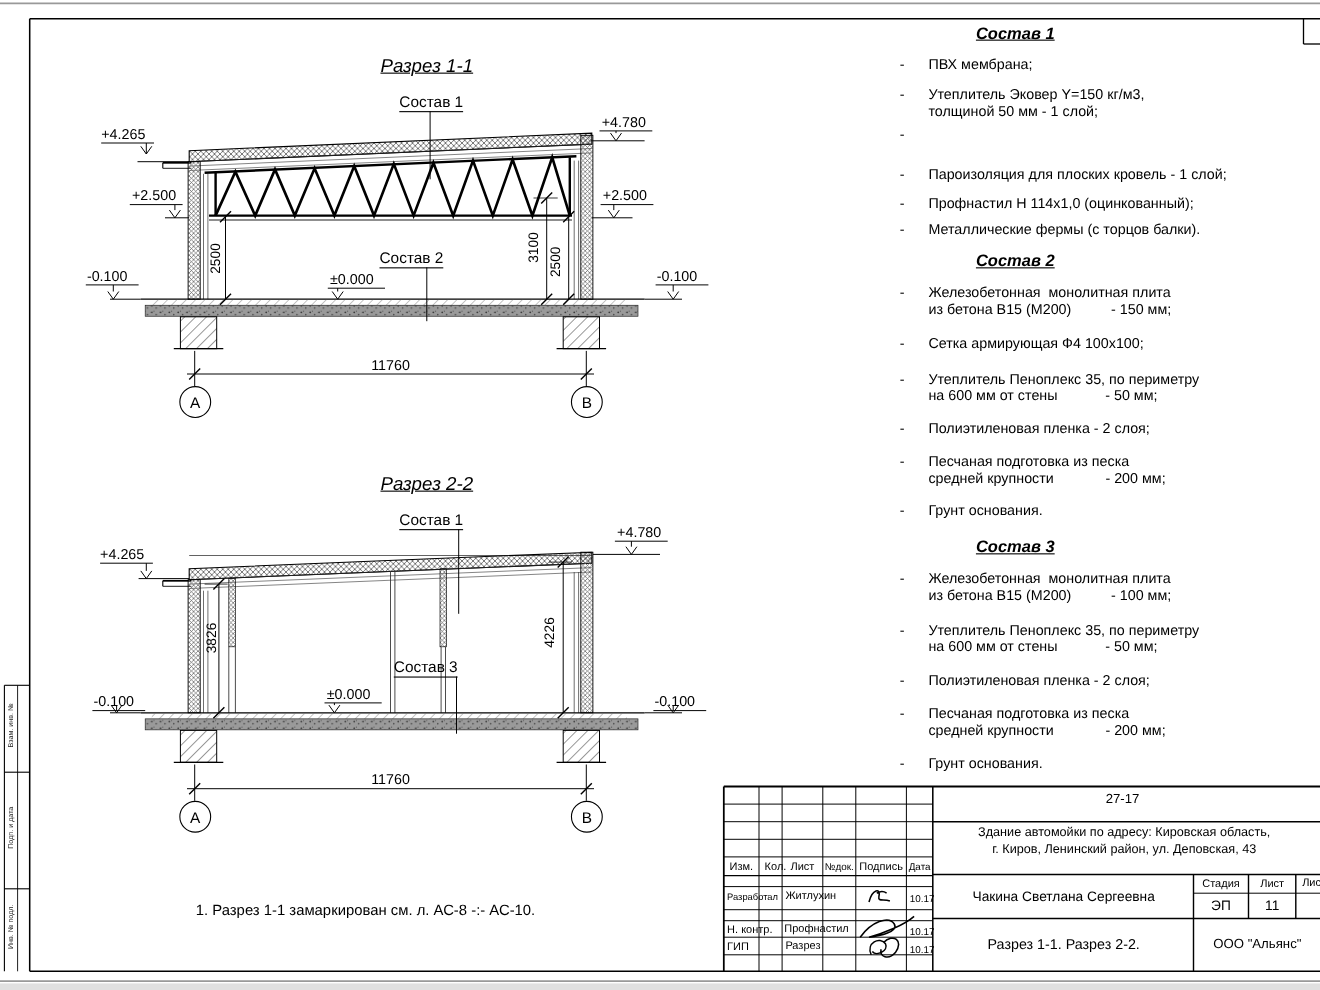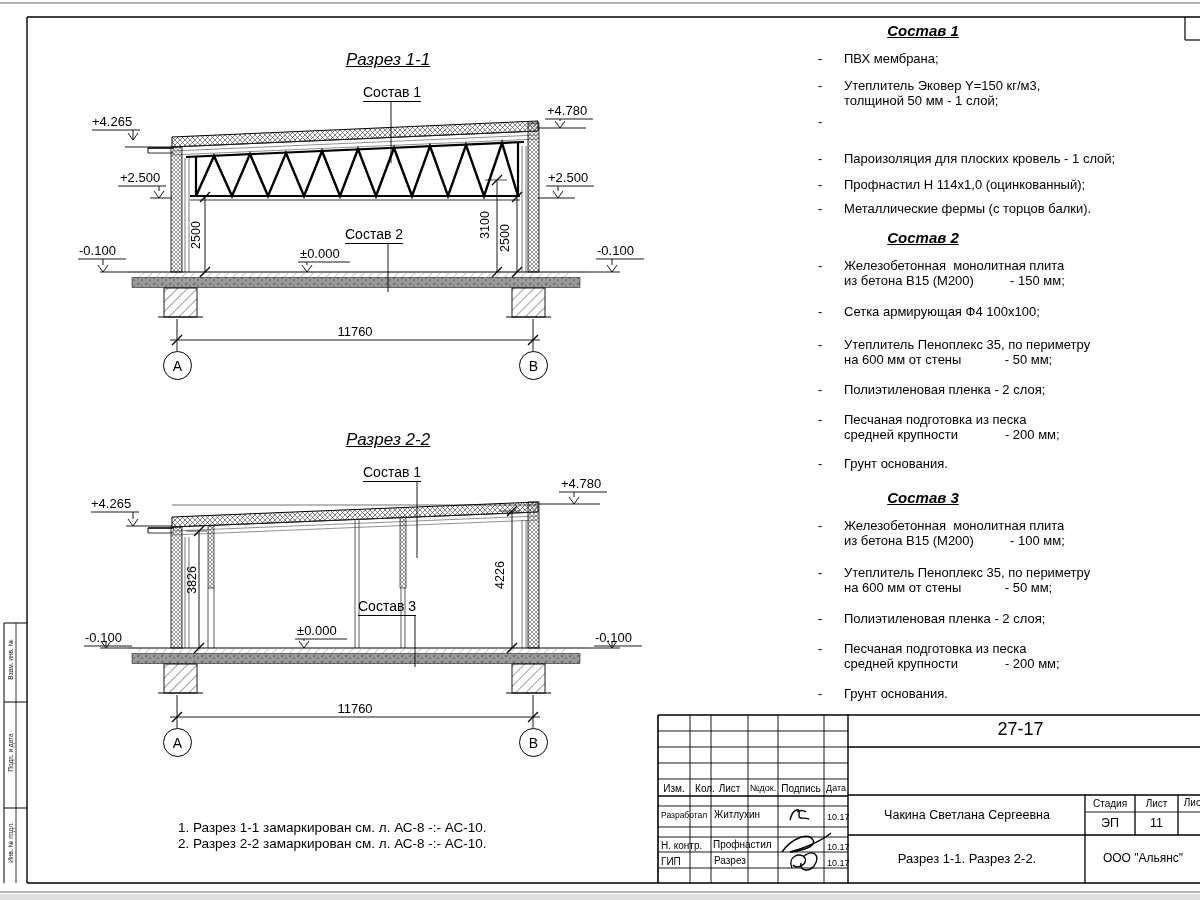--- a/index.html
+++ b/index.html
@@ -276,21 +276,20 @@
   <div class="t elev" style="left:85px;top:630px">-0.100</div>
   <div class="t elev" style="left:297px;top:623px">±0.000</div>
   <div class="t elev" style="left:595px;top:630px">-0.100</div>
   <div class="dim-v" style="left:162px;top:573px">3826</div>
   <div class="dim-v" style="left:470px;top:568px">4226</div>
   <div class="dim-h" style="left:320px;top:701px">11760</div>
   <div class="axis-circle" style="left:163px;top:728px">А</div>
   <div class="axis-circle" style="left:519px;top:728px">В</div>
 
   <div class="t note" style="left:178px;top:820px">1. Разрез 1-1 замаркирован см. л. АС-8 -:- АС-10.</div>
-  <div class="t note" style="left:178px;top:836px">2. Разрез 2-2 замаркирован см. л. АС-8 -:- АС-10.</div>
 
   <div class="comp-head" style="left:843px;top:22px">Состав 1</div>
   <div class="comp-item" style="top:51px">
       <span class="dash">-</span>
       <span class="pre">ПВХ мембрана;</span>
     </div>
   <div class="comp-item" style="top:78px">
       <span class="dash">-</span>
       <span class="pre">Утеплитель Эковер Y=150 кг/м3,
 толщиной 50 мм - 1 слой;</span>
@@ -358,21 +357,23 @@
   <div class="comp-item" style="top:641px">
       <span class="dash">-</span>
       <span class="pre">Песчаная подготовка из песка
 средней крупности             - 200 мм;</span>
     </div>
   <div class="comp-item" style="top:686px">
       <span class="dash">-</span>
       <span class="pre">Грунт основания.</span>
     </div>
 
-  <div class="t tb-c" style="left:848px;top:719px;width:345px;font-size:18px">27-17</div>
+  <div class="t tb-c" style="left:848px;top:719px;width:345px;font-size:12px">27-17</div>
+  <div class="abs pre tb-c" style="left:852px;top:750px;width:340px;font-size:11.5px;line-height:1.3">Здание автомойки по адресу: Кировская область,
+г. Киров, Ленинский район, ул. Деповская, 43</div>
 
   <div class="t tb tb-c" style="left:659px;top:783px;width:30px">Изм.</div>
   <div class="t tb tb-c" style="left:690px;top:783px;width:30px">Кол.</div>
   <div class="t tb tb-c" style="left:711px;top:783px;width:37px">Лист</div>
   <div class="t tb tb-c" style="left:748px;top:783px;width:30px;font-size:9px">№док.</div>
   <div class="t tb tb-c" style="left:778px;top:783px;width:46px">Подпись</div>
   <div class="t tb tb-c" style="left:824px;top:783px;width:24px;font-size:9px">Дата</div>
 
   <div class="t" style="left:661px;top:810px;font-size:8.5px">Разработал</div>
   <div class="t" style="left:714px;top:809px;font-size:10px">Житлухин</div>

